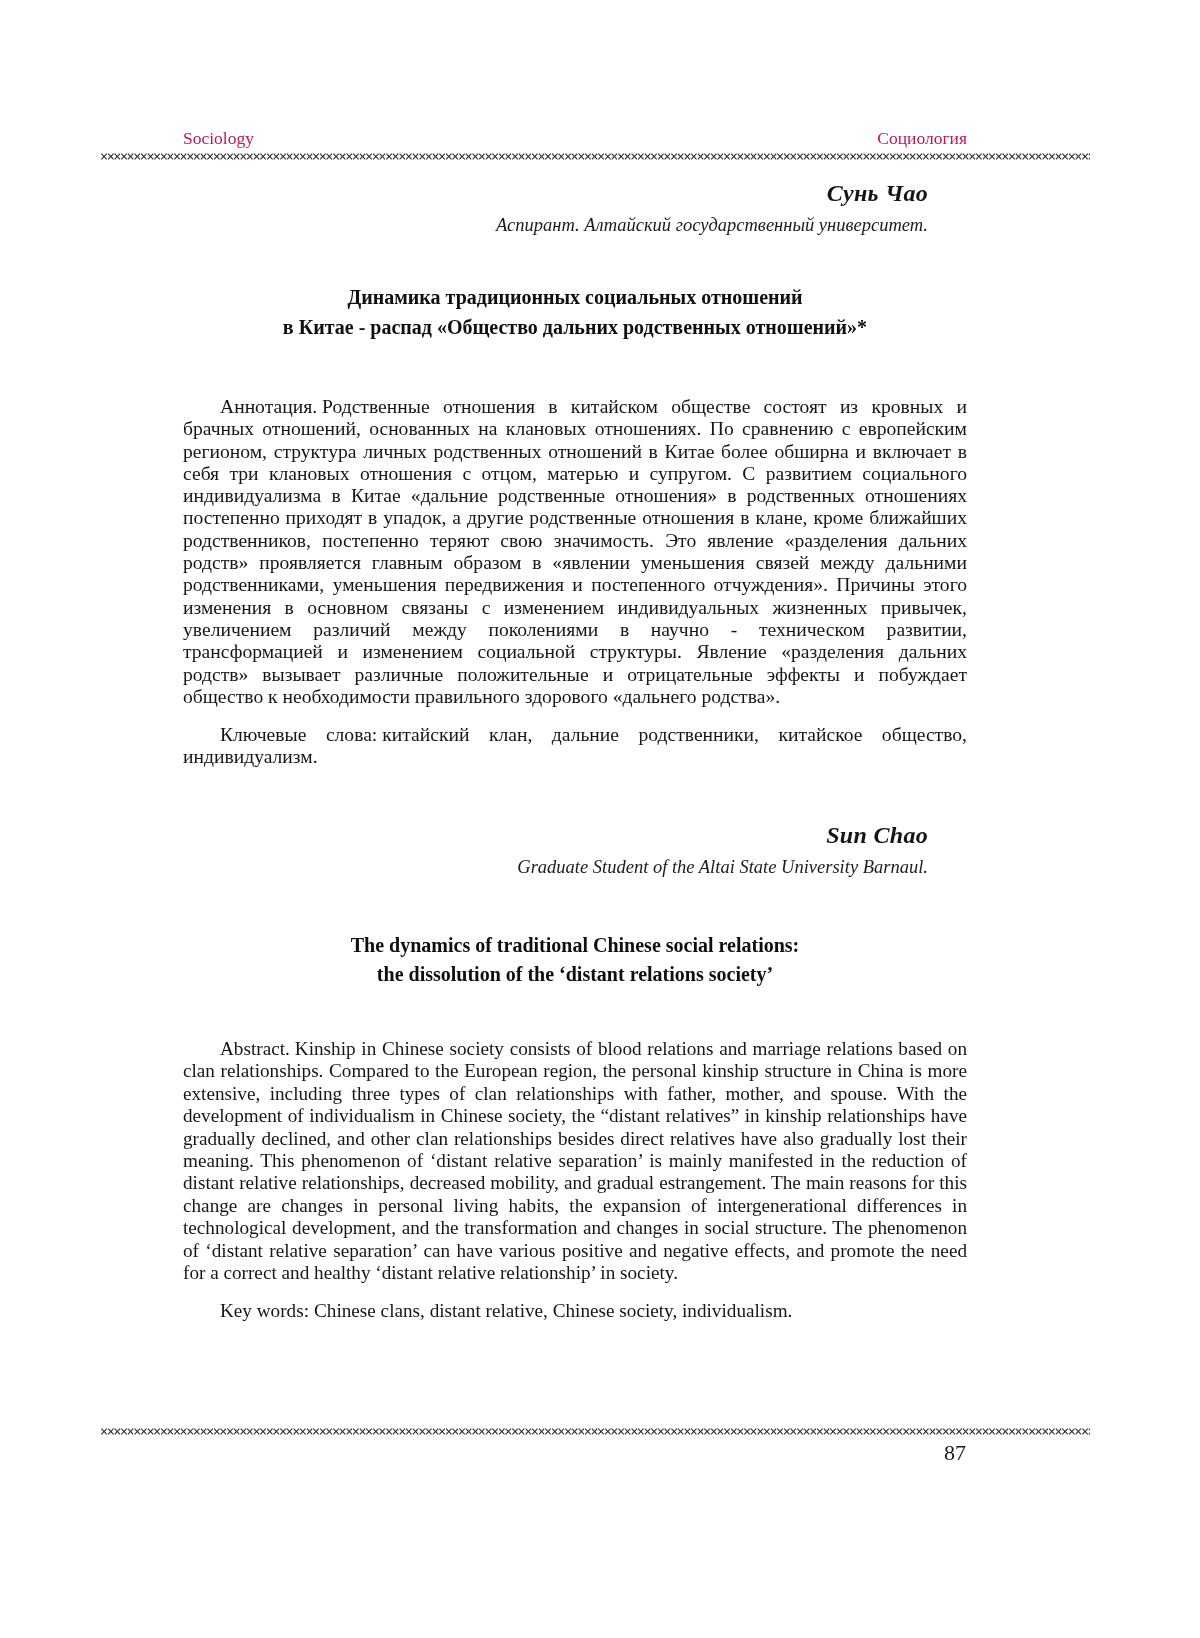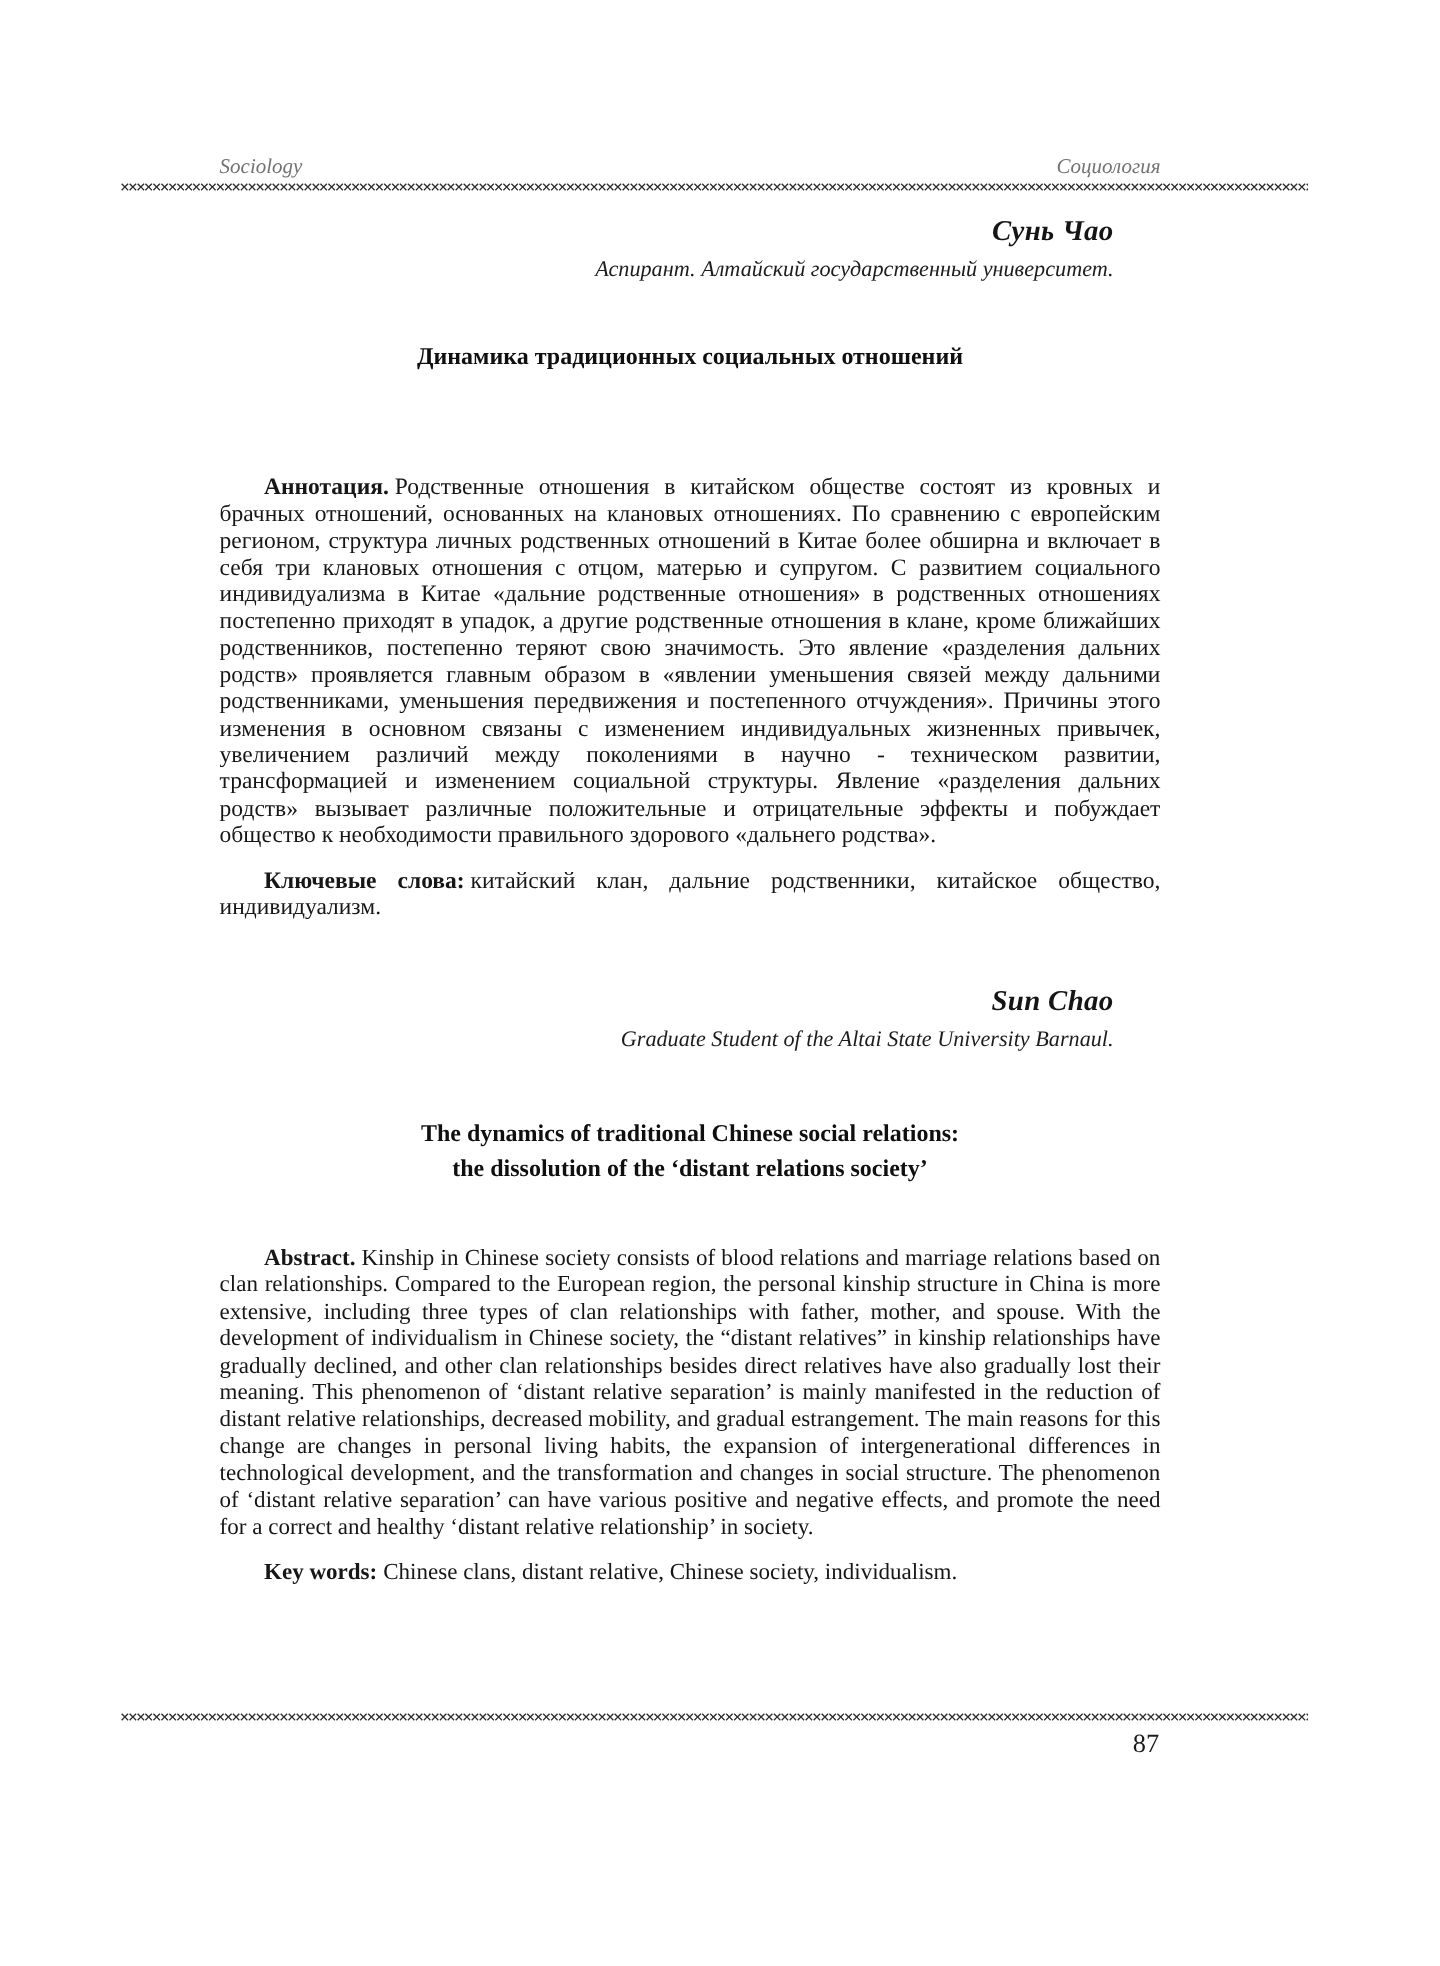--- a/index.html
+++ b/index.html
@@ -14,23 +14,22 @@
   }
 
   
   .running-head {
     position: absolute;
     top: 128px;
     left: 183px;
     width: 784px;
     display: flex;
     justify-content: space-between;
-    font-style: italic;
     font-size: 17.5px;
-    color: #737373;
+    color: #be185d;
   }
 
   
   .xline {
     position: absolute;
     left: 100px;
     width: 990px;
     height: 15px;
     overflow: hidden;
     white-space: nowrap;
@@ -81,21 +80,21 @@
     position: absolute;
     left: 183px;
     width: 784px;
     text-align: justify;
     color: #161616;
   }
   .abstract-block.ru { top: 396px; font-size: 19.6px; line-height: 22.3px; }
   .abstract-block.en { top: 1038px; font-size: 19.2px; line-height: 22.4px; }
   .abstract-block p { margin: 0; text-indent: 37px; }
   .abstract-block p.kw { margin-top: 16px; }
-  .lbl { font-weight: bold; margin-right: 5px; }
+  .lbl { font-weight: normal; margin-right: 5px; }
 
   
   .footnote {
     position: absolute;
     left: 190px;
     top: 1336px;
     width: 780px;
     font-size: 17.5px;
     line-height: 26px;
     color: #161616;
@@ -128,20 +127,21 @@
 
   <div class="xline top">××××××××××××××××××××××××××××××××××××××××××××××××××××××××××××××××××××××××××××××××××××××××××××××××××××××××××××××××××××××××××××××××××××××××××××××××××××××××××××××××××××××××××××××××××××××××××××××××××××××××××××××××××××××××××××××××××××××××××××××××××××××××××××××××××××××××××××××××××××××××××××××××××××××××××××</div>
 
   <div class="author-block ru">
     <div class="author-name">Сунь Чао</div>
     <div class="author-affiliation">Аспирант. Алтайский государственный университет.</div>
   </div>
 
   <div class="article-title ru">
     <div>Динамика традиционных социальных отношений</div>
+    <div>в Китае - распад «Общество дальних родственных отношений»*</div>
   </div>
 
   <div class="abstract-block ru">
     <p><span class="lbl">Аннотация.</span><span>Родственные отношения в китайском обществе состоят из кровных и брачных отношений, основанных на клановых отношениях. По сравнению с европейским регионом, структура личных родственных отношений в Китае более обширна и включает в себя три клановых отношения с отцом, матерью и супругом. С развитием социального индивидуализма в Китае «дальние родственные отношения» в родственных отношениях постепенно приходят в упадок, а другие родственные отношения в клане, кроме ближайших родственников, постепенно теряют свою значимость. Это явление «разделения дальних родств» проявляется главным образом в «явлении уменьшения связей между дальними родственниками, уменьшения передвижения и постепенного отчуждения». Причины этого изменения в основном связаны с изменением индивидуальных жизненных привычек, увеличением различий между поколениями в научно - техническом развитии, трансформацией и изменением социальной структуры. Явление «разделения дальних родств» вызывает различные положительные и отрицательные эффекты и побуждает общество к необходимости правильного здорового «дальнего родства».</span></p>
     <p class="kw"><span class="lbl">Ключевые слова:</span><span>китайский клан, дальние родственники, китайское общество, индивидуализм.</span></p>
   </div>
 
   <div class="author-block en">
     <div class="author-name">Sun Chao</div>
     <div class="author-affiliation">Graduate Student of the Altai State University Barnaul.</div>

